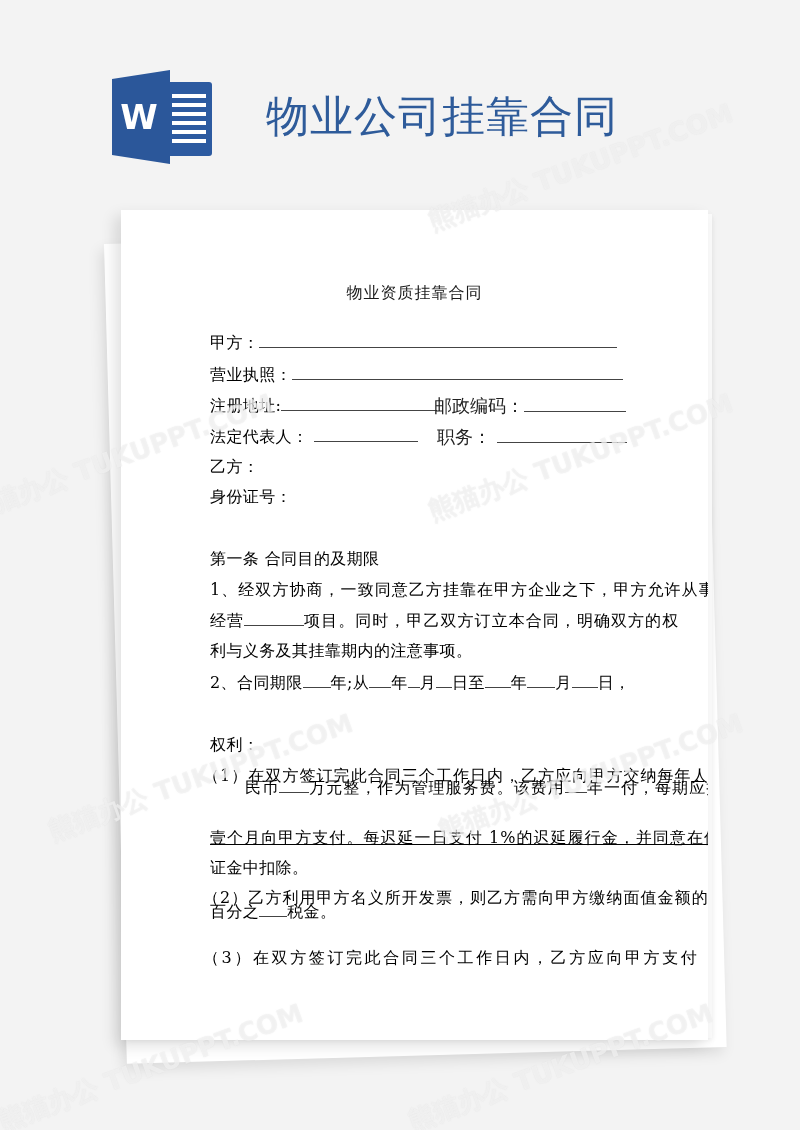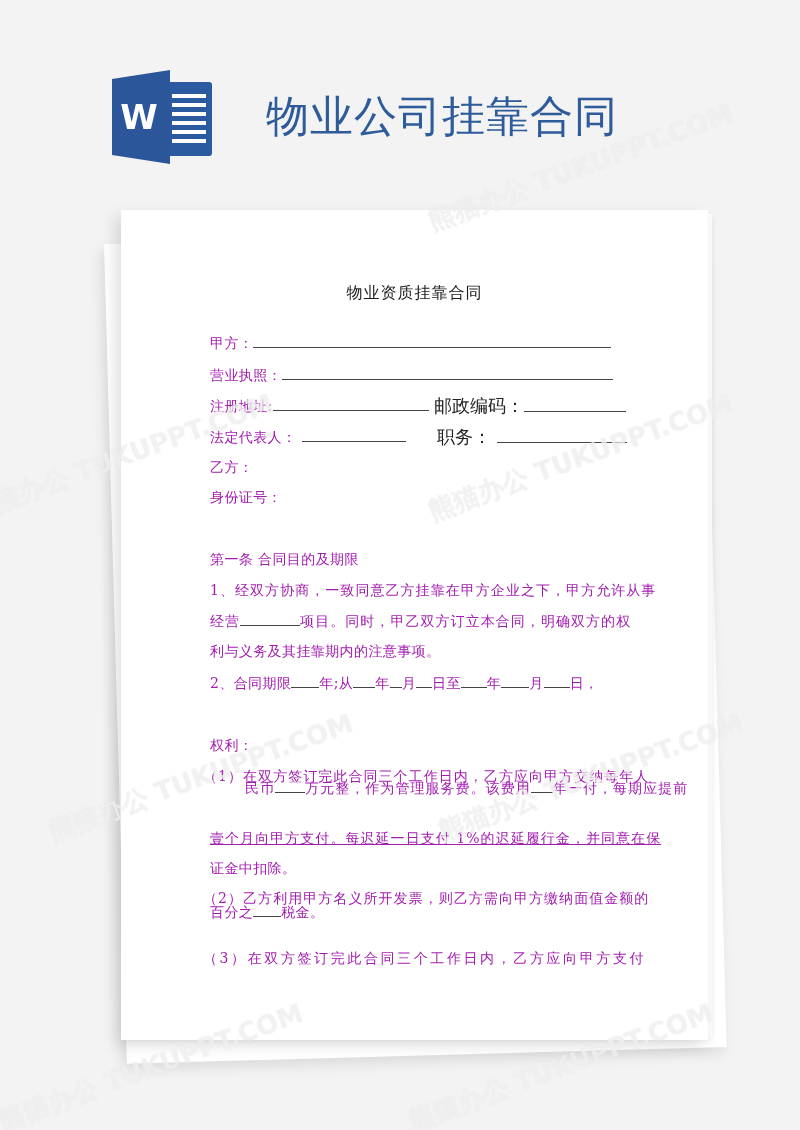--- a/index.html
+++ b/index.html
@@ -45,21 +45,21 @@
     position: absolute; left: 121px; top: 210px; width: 587px; height: 830px;
     background: #ffffff;
     box-shadow: -6px 6px 14px rgba(0,0,0,0.12);
     overflow: hidden;
   }
   .doc-title {
     position: absolute; left: 0; width: 587px; top: 73px;
     text-align: center; font-size: 16px; color: #1a1a1a; letter-spacing: 1px;
   }
   .line {
-    position: absolute; left: 89px; font-size: 14px; color: #a21caf;
+    position: absolute; left: 89px; font-size: 16px; color: #000000;
     white-space: nowrap; line-height: 20px; letter-spacing: 0.4px;
   }
   .line.justify { letter-spacing: 1.05px; }
   .blank {
     display: inline-block; border-bottom: 1px solid #444;
     height: 15px; vertical-align: baseline;
   }
   .field-right { position: absolute; white-space: nowrap; font-size: 18px; color:#222; line-height: 20px; }
 </style>
 </head>

